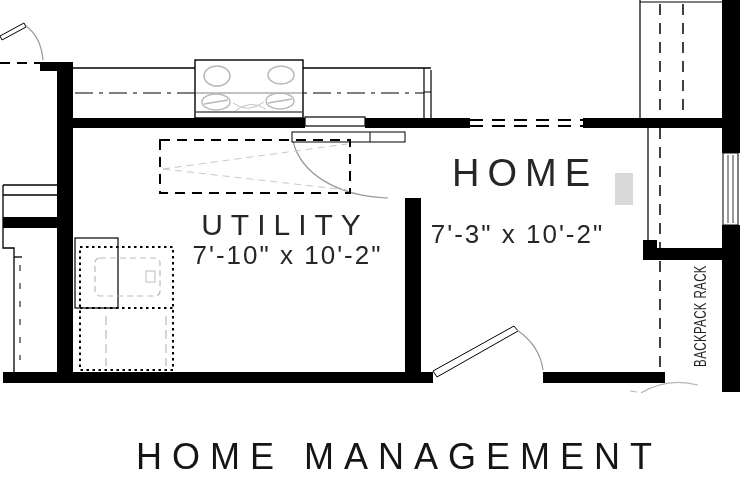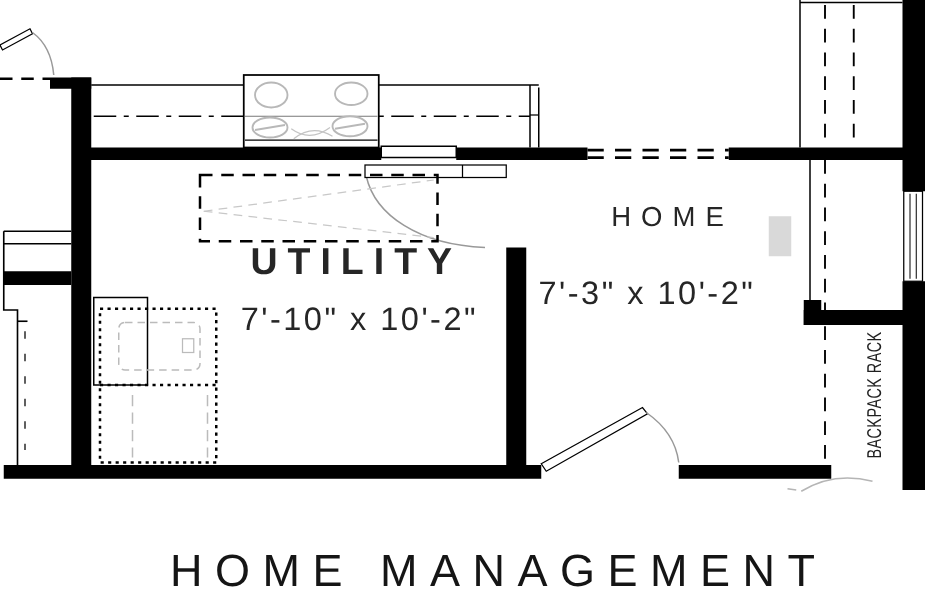--- a/index.html
+++ b/index.html
@@ -4,23 +4,23 @@
 <style>
   html,body{margin:0;padding:0;background:#ffffff;}
   #stage{
     position:relative;width:740px;height:480px;background:#ffffff;overflow:hidden;
     font-family:"Liberation Sans","DejaVu Sans",sans-serif;color:#1f1f1f;
   }
   #plan-svg{position:absolute;left:0;top:0;width:740px;height:480px;}
   .lbl{position:absolute;text-align:center;white-space:nowrap;color:#262626;}
   .room-name{font-size:30px;letter-spacing:8px;font-weight:400;}
   .room-dims{font-size:26px;letter-spacing:2px;font-weight:400;}
-  #utility-name{left:160px;top:193px;width:250px;font-weight:bold;}
+  #utility-name{left:160px;top:208px;width:250px;}
   #utility-dims{left:155px;top:240px;width:265px;}
-  #mgmt-name{left:438px;top:157px;width:200px;font-size:22px;line-height:33px;letter-spacing:8px;}
+  #mgmt-name{left:425px;top:157px;width:200px;font-size:38px;line-height:33px;letter-spacing:8px;}
   #mgmt-dims{left:405px;top:219px;width:225px;}
   #backpack-label{
     left:701px;top:316px;font-size:16px;letter-spacing:0.5px;color:#1f1f1f;
     transform:translate(-50%,-50%) rotate(-90deg) scaleX(0.72);transform-origin:center;
   }
   #plan-title{left:57px;top:436px;width:684px;font-size:36px;letter-spacing:10px;color:#151515;}
   #plan-title .underl{display:inline-block;border-bottom:3px solid #151515;padding:0 2px 2px 2px;}
 </style>
 </head>
 <body>

